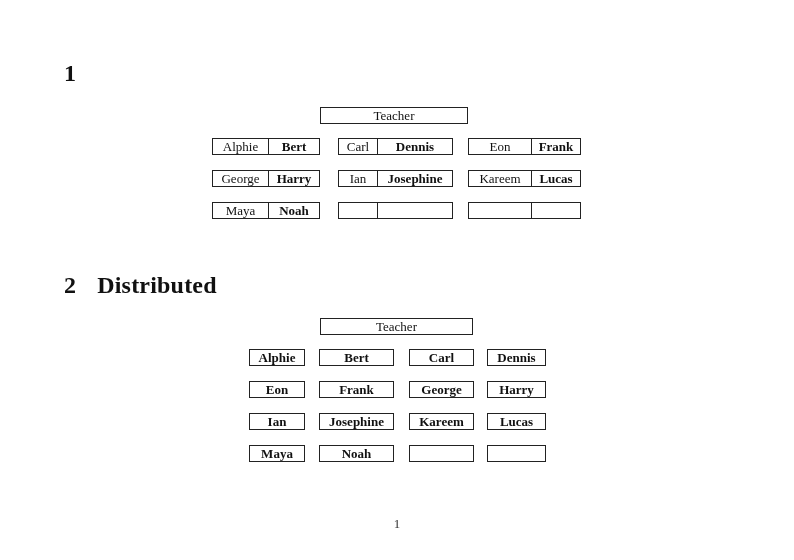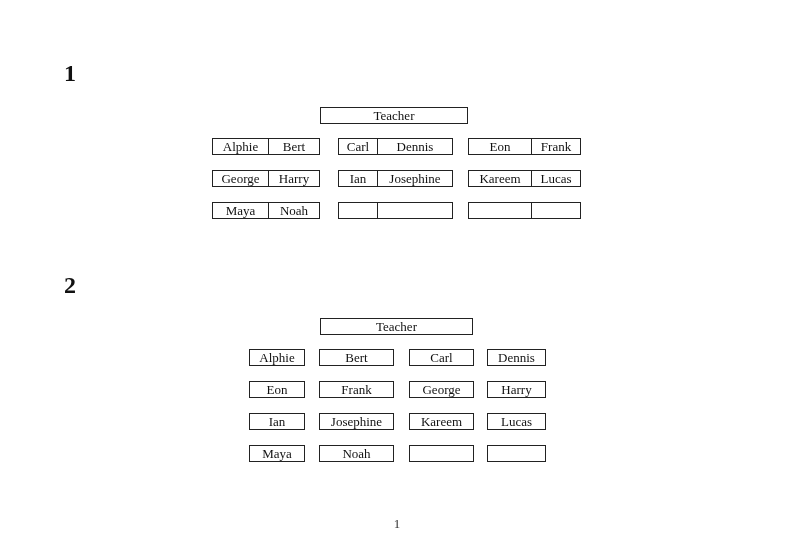--- a/index.html
+++ b/index.html
@@ -36,21 +36,21 @@
     display: flex;
     align-items: center;
     justify-content: center;
     font-size: 13px;
     line-height: 14px;
     height: 100%;
     white-space: nowrap;
     overflow: hidden;
   }
   .cell.split { border-right: 1px solid #222222; }
-  .cell.grow { flex: 1 1 auto; }
+  .cell.grow { flex: 1 1 auto; font-weight: bold; }
   .teacher-cell { flex: 1 1 auto; }
   .page-number {
     position: absolute;
     left: 0;
     top: 516px;
     width: 794px;
     text-align: center;
     font-size: 13px;
     color: #333333;
   }
@@ -102,20 +102,21 @@
     <div class="cell split" style="width:39px"></div>
     <div class="cell grow"></div>
   </div>
   <div class="box" style="left:468px;top:202px;width:113px">
     <div class="cell split" style="width:63px"></div>
     <div class="cell grow"></div>
   </div>
 
   <div class="heading" style="top:272px">
     <span>2</span>
+    <span>Distributed</span>
   </div>
 
   <div class="box" style="left:320px;top:318px;width:153px">
     <div class="cell teacher-cell">Teacher</div>
   </div>
 
   <div class="box" style="left:249px;top:349px;width:56px">
     <div class="cell grow">Alphie</div>
   </div>
   <div class="box" style="left:319px;top:349px;width:75px">

